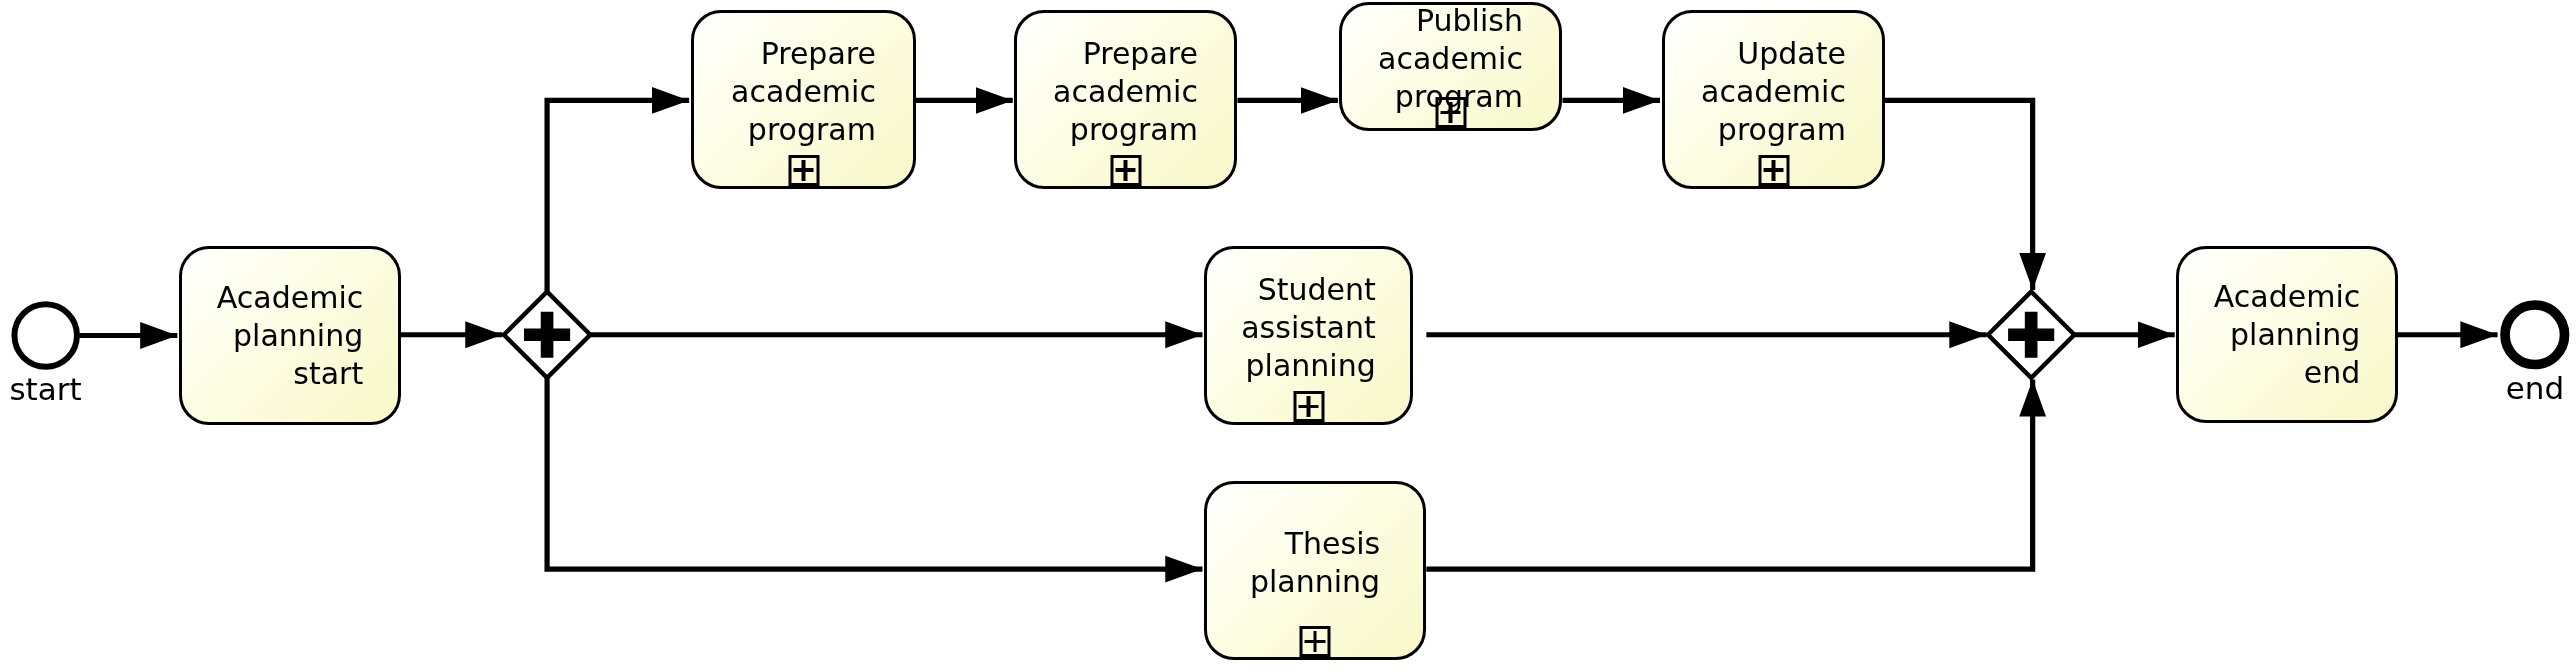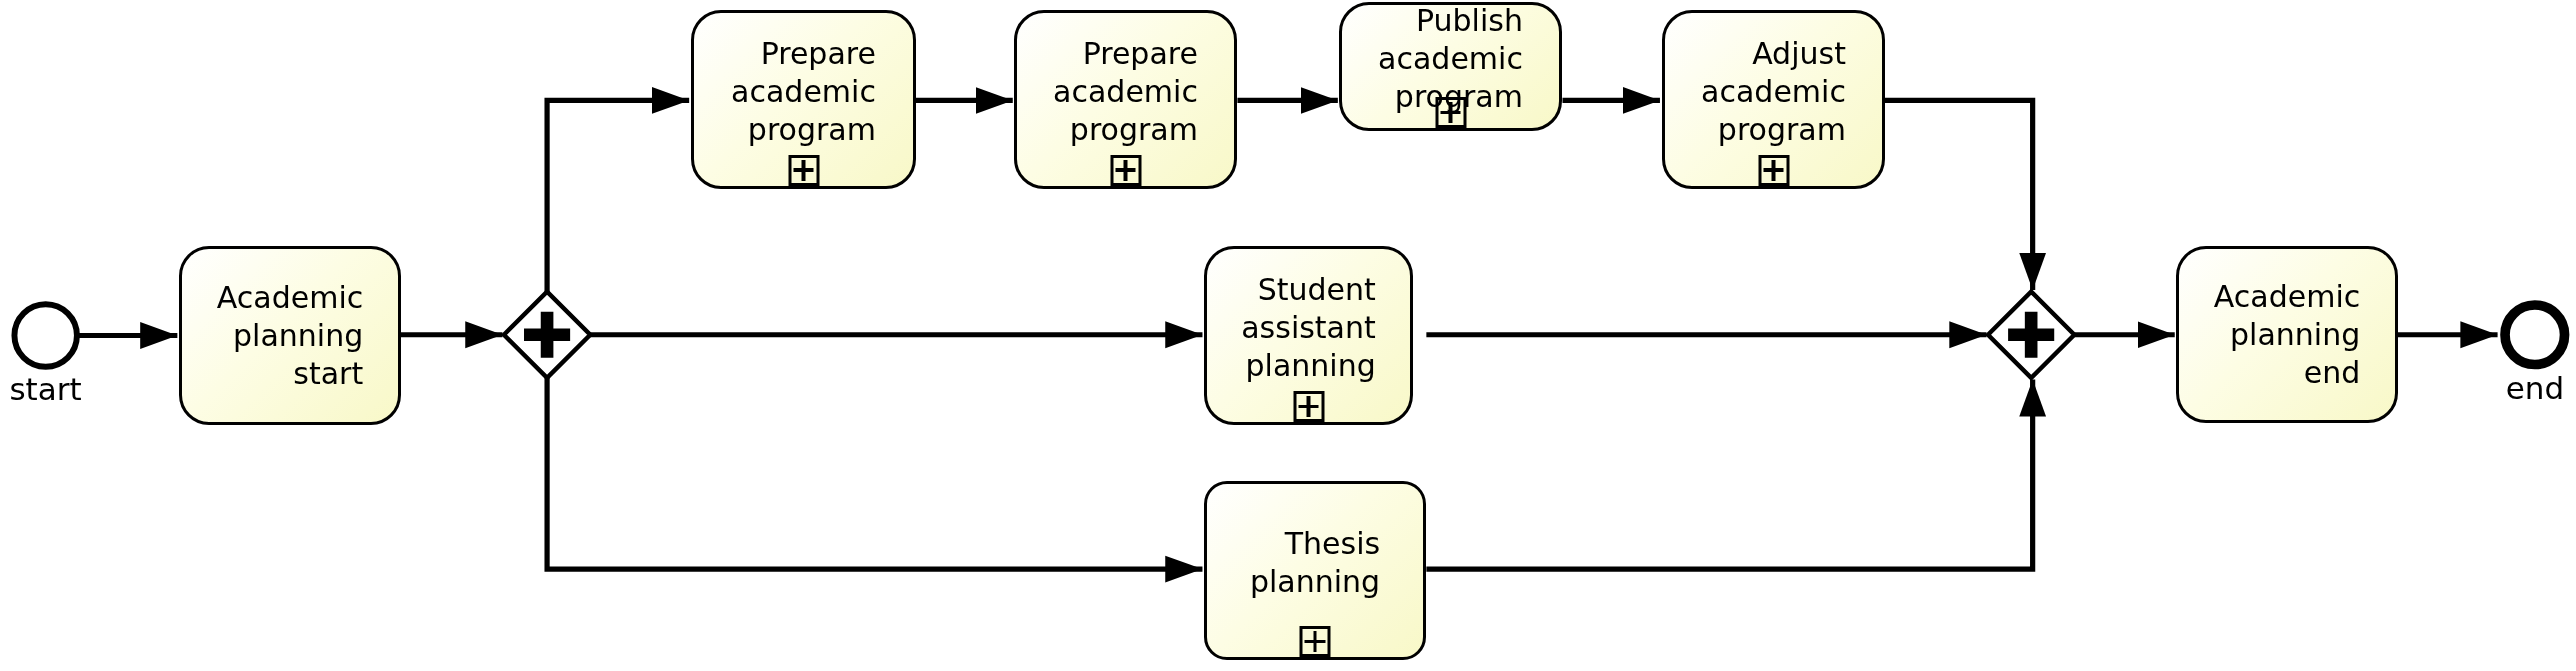--- a/index.html
+++ b/index.html
@@ -123,40 +123,40 @@
     <div class="task-label">Publish
 academic
 program</div>
     <div class="sub-marker">
         <span class="bar-h"></span>
         <span class="bar-v"></span>
       </div>
   </div>
 
   <div class="task has-marker" style="left:1662px;top:9.7px;width:223px;height:179px;">
-    <div class="task-label">Adjust
+    <div class="task-label">Update
 academic
 program</div>
     <div class="sub-marker">
         <span class="bar-h"></span>
         <span class="bar-v"></span>
       </div>
   </div>
 
   <div class="task has-marker" style="left:1204px;top:246px;width:209px;height:179px;">
     <div class="task-label">Student
 assistant
 planning</div>
     <div class="sub-marker">
         <span class="bar-h"></span>
         <span class="bar-v"></span>
       </div>
   </div>
 
-  <div class="task has-marker" style="left:1204px;top:481px;width:222px;height:179px;border-radius:23px;">
+  <div class="task has-marker" style="left:1204px;top:481px;width:222px;height:179px;">
     <div class="task-label">Thesis
 planning</div>
     <div class="sub-marker">
         <span class="bar-h"></span>
         <span class="bar-v"></span>
       </div>
   </div>
 
   <div class="task" style="left:2176px;top:246px;width:222px;height:177px;">
     <div class="task-label">Academic

